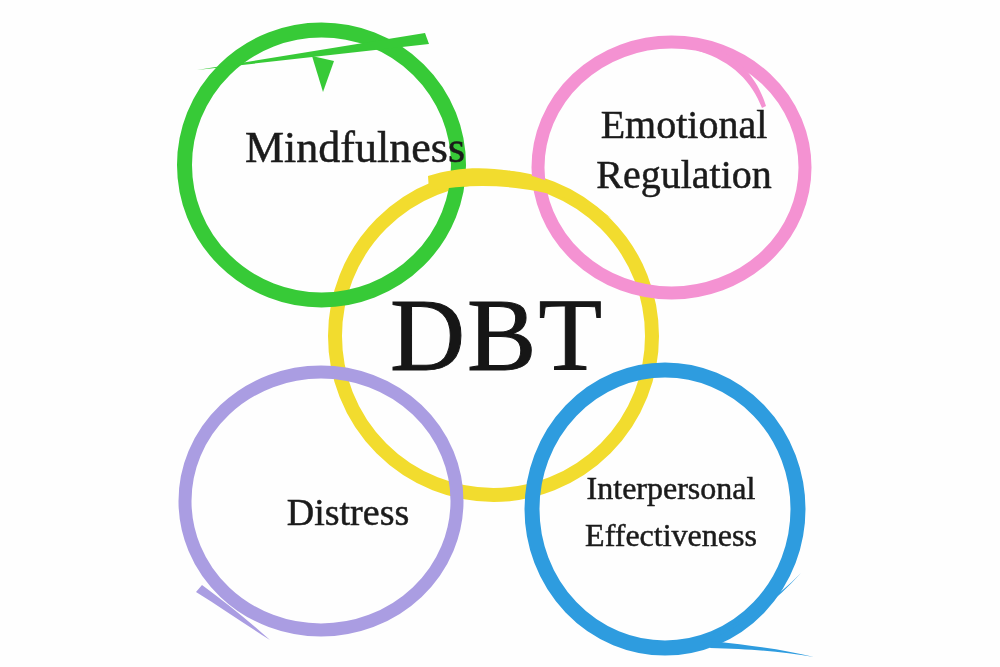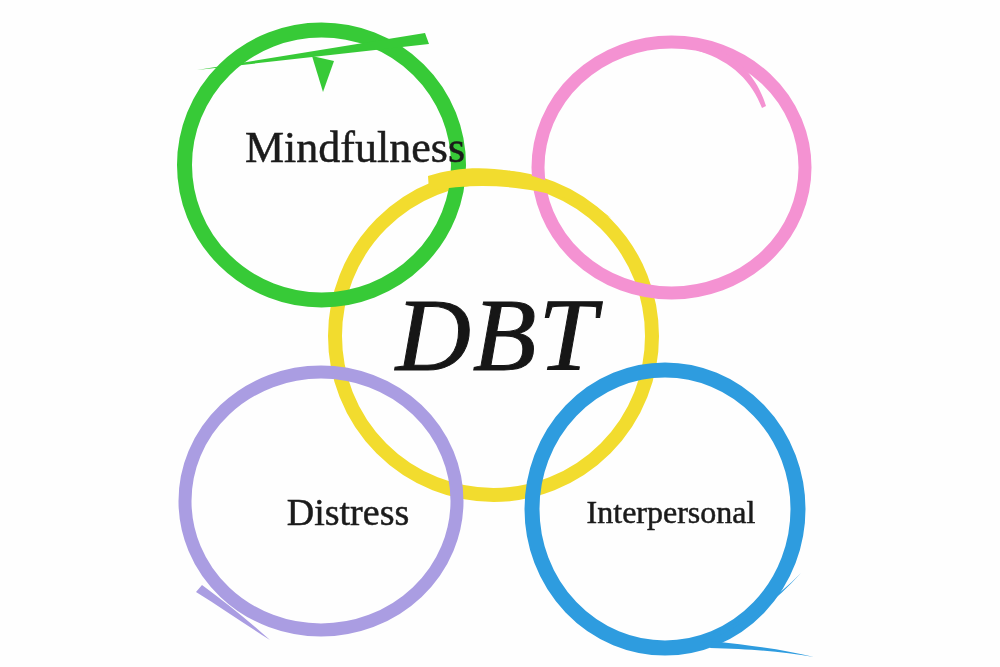--- a/index.html
+++ b/index.html
@@ -30,21 +30,20 @@
   .label-interpersonal { left: 671px; top: 512px; font-size: 32px; line-height: 47px; }
   .label-dbt {
     position: absolute;
     left: 497px; top: 339px;
     transform: translate(-50%, -54%);
     font-size: 104px;
     letter-spacing: 2px;
     color: #161616;
     -webkit-text-stroke: 1px #161616;
     white-space: nowrap;
-    font-style: italic;
   }
 </style>
 </head>
 <body>
 
 <div class="stage">
 
   <svg class="rings" viewBox="0 0 1000 667" aria-hidden="true">
 
     <ellipse cx="493.5" cy="336" rx="158.5" ry="159" fill="none" stroke-width="14" stroke="#F2DC2E"></ellipse>
@@ -61,24 +60,29 @@
     <ellipse cx="321" cy="501" rx="136" ry="129" fill="none" stroke-width="13" stroke="#AA9DE2"></ellipse>
     <path d="M 202,585 C 226,603 248,620 270,640 C 246,625 222,608 196,592 Z" fill="#AA9DE2"></path>
 
     <ellipse cx="665" cy="509" rx="133" ry="139" fill="none" stroke-width="15" stroke="#2E9CDF"></ellipse>
     <path d="M 706,636 C 744,622 773,601 801,573 C 770,607 741,627 700,644 Z" fill="#2E9CDF"></path>
     <path d="M 712,641 C 755,646 785,650 814,657 C 783,652 753,649 710,648 Z" fill="#2E9CDF"></path>
   </svg>
 
   <div class="label label-mindfulness">Mindfulness</div>
 
+  <div class="label label-emotional">
+    <div>Emotional</div>
+    <div>Regulation</div>
+  </div>
 
   <div class="label-dbt">DBT</div>
 
   <div class="label label-distress">
     <div>Distress</div>
   </div>
 
   <div class="label label-interpersonal">
     <div>Interpersonal</div>
+    <div>Effectiveness</div>
   </div>
 
 </div>
 
 </body></html>

